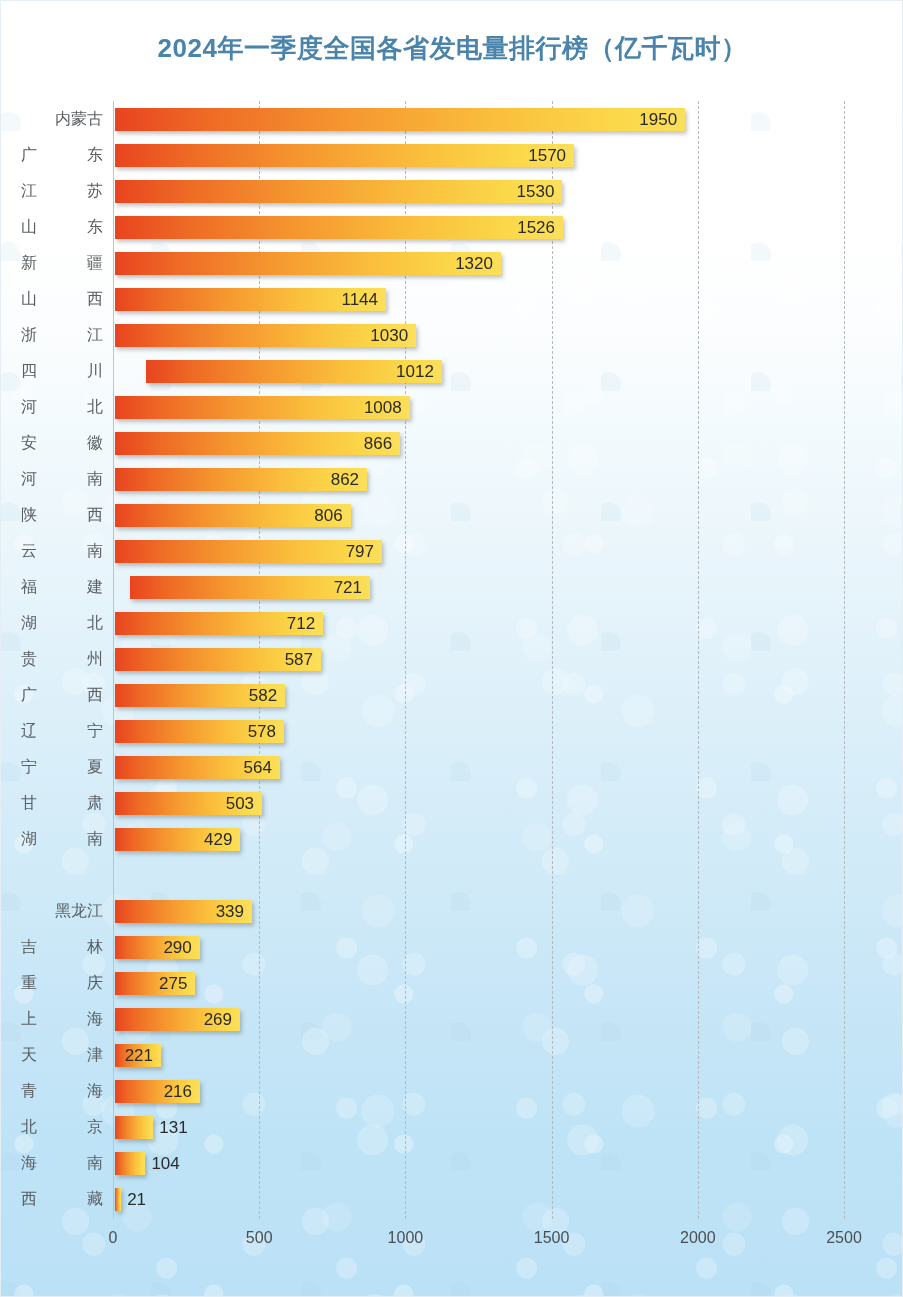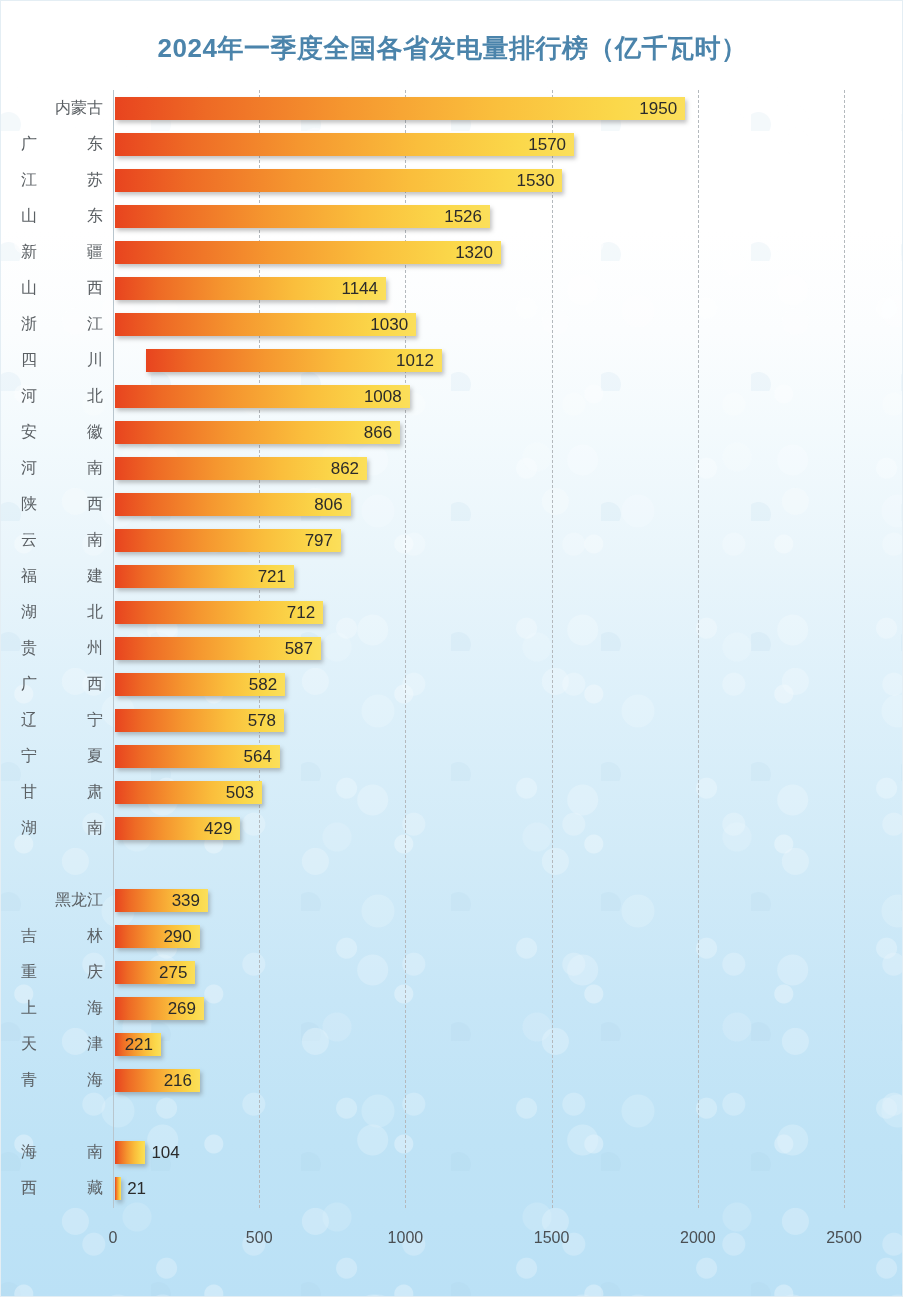--- a/index.html
+++ b/index.html
@@ -62,21 +62,21 @@
     font-size: 26px;
     font-weight: bold;
     color: #4b84ab;
     letter-spacing: .5px;
     white-space: nowrap;
   }
 
   #plot {
     position: absolute;
     left: 112px;
-    top: 89px;
+    top: 100px;
     width: 731px;     
     height: 1118px;
   }
 
   .gridline {
     position: absolute;
     top: 0;
     bottom: 0;
     width: 0;
     border-left: 1.5px dashed #b4b9bd;
@@ -196,21 +196,21 @@
       </div>
       <div class="row" style="top: 72px;">
         <div class="cat-label">江苏</div>
         <div class="bar-wrap" style="width: 447.372px;">
           <div class="bar"></div>
           <div class="val-label">1530</div>
         </div>
       </div>
       <div class="row" style="top: 108px;">
         <div class="cat-label">山东</div>
-        <div class="bar-wrap" style="width: 375px;">
+        <div class="bar-wrap" style="width: 448px;">
           <div class="bar"></div>
           <div class="val-label">1526</div>
         </div>
       </div>
       <div class="row" style="top: 144px;">
         <div class="cat-label">新疆</div>
         <div class="bar-wrap" style="width: 385.968px;">
           <div class="bar"></div>
           <div class="val-label">1320</div>
         </div>
@@ -259,28 +259,28 @@
       </div>
       <div class="row" style="top: 396px;">
         <div class="cat-label">陕西</div>
         <div class="bar-wrap" style="width: 235.674px;">
           <div class="bar"></div>
           <div class="val-label">806</div>
         </div>
       </div>
       <div class="row" style="top: 432px;">
         <div class="cat-label">云南</div>
-        <div class="bar-wrap" style="width: 226px;">
+        <div class="bar-wrap" style="width: 267px;">
           <div class="bar"></div>
           <div class="val-label">797</div>
         </div>
       </div>
       <div class="row" style="top: 468px;">
         <div class="cat-label">福建</div>
-        <div class="bar-wrap" style="width: 179px;">
+        <div class="bar-wrap" style="width: 240px; margin-left: 15px;">
           <div class="bar"></div>
           <div class="val-label">721</div>
         </div>
       </div>
       <div class="row" style="top: 504px;">
         <div class="cat-label">湖北</div>
         <div class="bar-wrap" style="width: 208.189px;">
           <div class="bar"></div>
           <div class="val-label">712</div>
         </div>
@@ -322,58 +322,65 @@
       </div>
       <div class="row" style="top: 720px;">
         <div class="cat-label">湖南</div>
         <div class="bar-wrap" style="width: 125.44px;">
           <div class="bar"></div>
           <div class="val-label">429</div>
         </div>
       </div>
       <div class="row" style="top: 792px;">
         <div class="cat-label wide">黑龙江</div>
-        <div class="bar-wrap" style="width: 93px;">
+        <div class="bar-wrap" style="width: 93px; padding-left: 44px;">
           <div class="bar"></div>
           <div class="val-label">339</div>
         </div>
       </div>
       <div class="row" style="top: 828px;">
         <div class="cat-label">吉林</div>
         <div class="bar-wrap" style="width: 84.796px;">
           <div class="bar"></div>
           <div class="val-label">290</div>
         </div>
       </div>
       <div class="row" style="top: 864px;">
         <div class="cat-label">重庆</div>
         <div class="bar-wrap" style="width: 80.41px;">
           <div class="bar"></div>
           <div class="val-label">275</div>
         </div>
       </div>
       <div class="row" style="top: 900px;">
         <div class="cat-label">上海</div>
-        <div class="bar-wrap" style="width: 89px;">
+        <div class="bar-wrap" style="width: 89px; padding-left: 36px;">
           <div class="bar"></div>
           <div class="val-label">269</div>
         </div>
       </div>
       <div class="row" style="top: 936px;">
         <div class="cat-label">天津</div>
         <div class="bar-wrap" style="width: 46px;">
           <div class="bar"></div>
           <div class="val-label">221</div>
         </div>
       </div>
       <div class="row" style="top: 972px;">
         <div class="cat-label">青海</div>
         <div class="bar-wrap" style="width: 85px;">
           <div class="bar"></div>
           <div class="val-label">216</div>
+        </div>
+      </div>
+      <div class="row" style="top: 1008px;">
+        <div class="cat-label">北京</div>
+        <div class="bar-wrap" style="width: 38.3044px;">
+          <div class="bar"></div>
+          <div class="val-label outside">131</div>
         </div>
       </div>
       <div class="row" style="top: 1044px;">
         <div class="cat-label">海南</div>
         <div class="bar-wrap" style="width: 30.4096px;">
           <div class="bar"></div>
           <div class="val-label outside">104</div>
         </div>
       </div>
       <div class="row" style="top: 1080px;">

